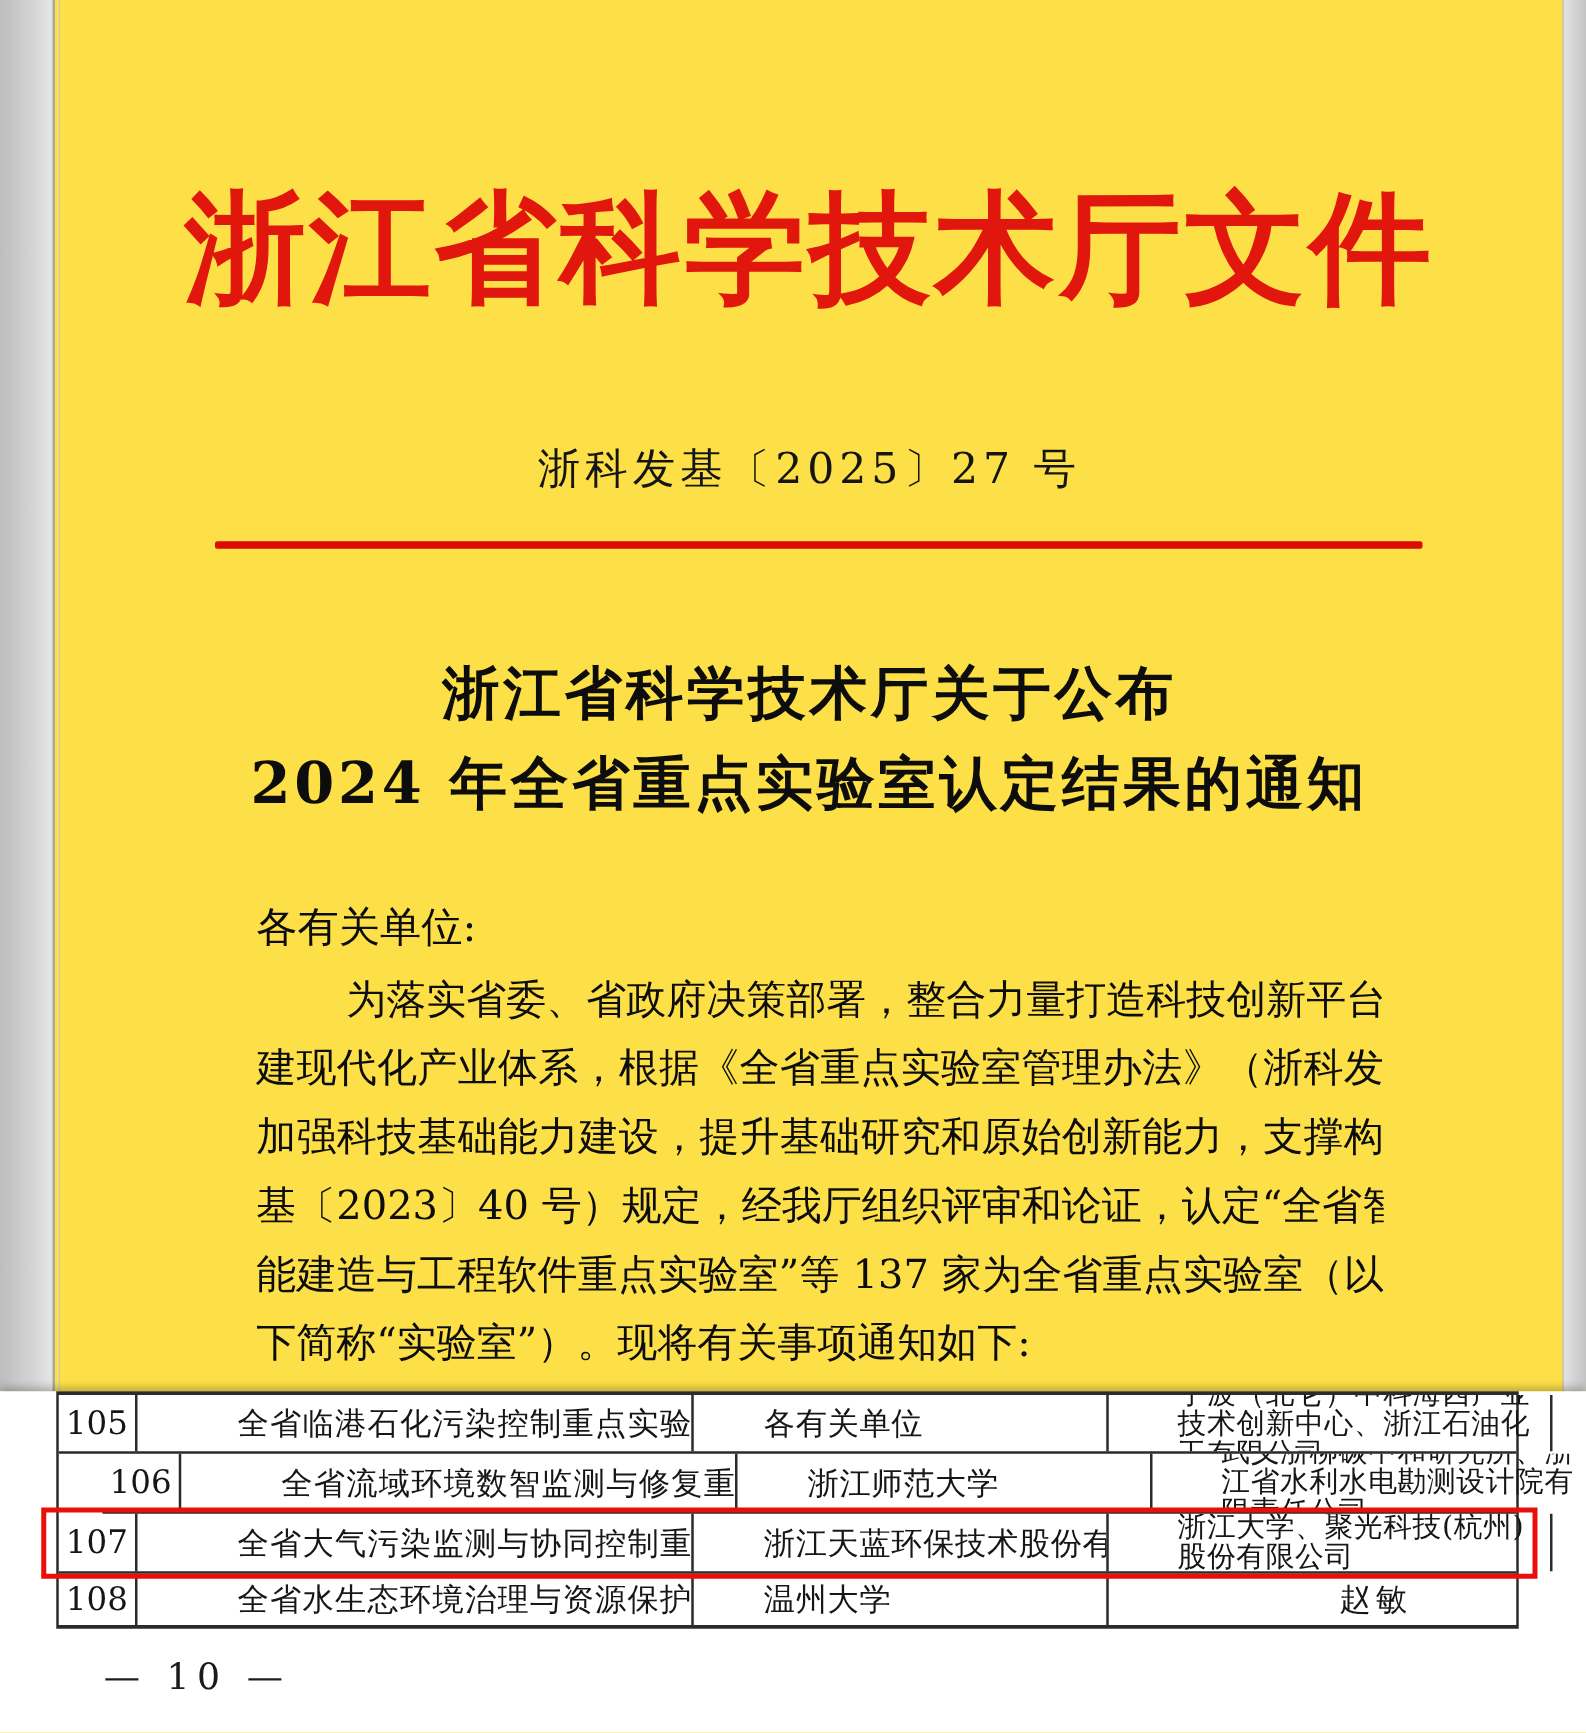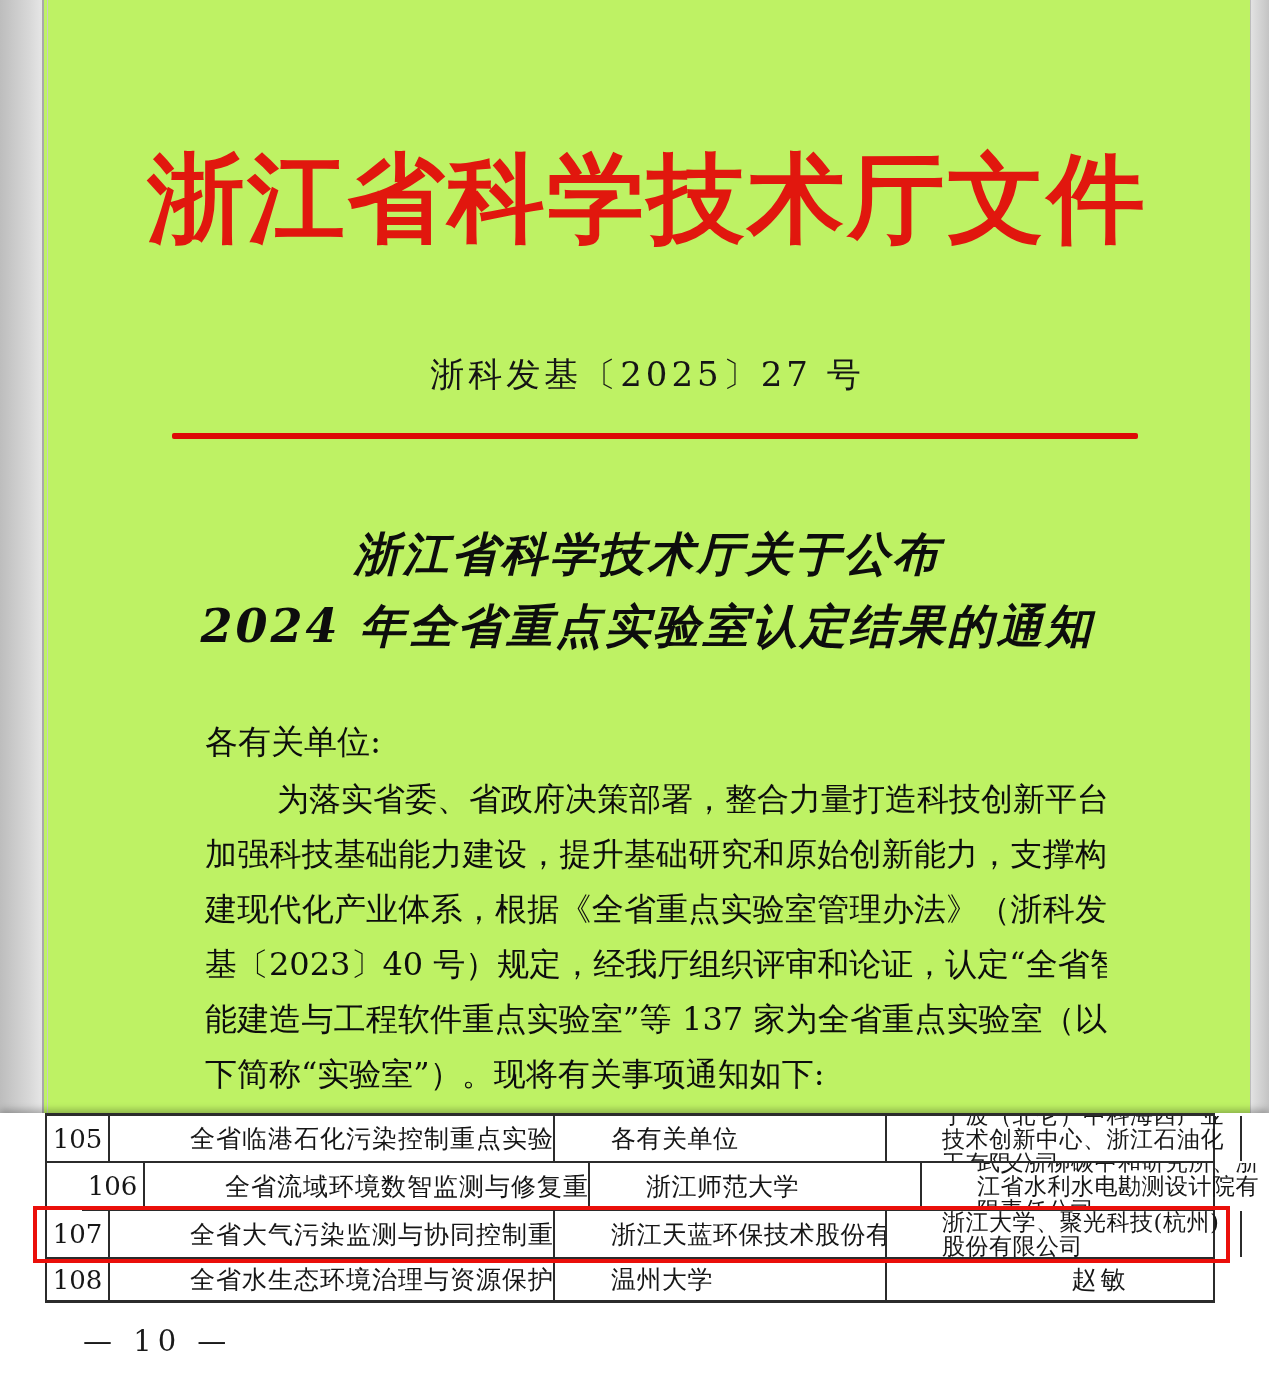--- a/index.html
+++ b/index.html
@@ -7,21 +7,21 @@
     --rule-red:#dd0b06;
     --highlight-red:#ea0f0a;
     --page-margin-gray:#c7c7c7;
     --table-border:#2b2b2b;
     --text-black:#111111;
   }
   *{margin:0;padding:0;box-sizing:border-box;}
   html,body{background:#ffffff;}
   body{font-family:"DejaVu Serif","Liberation Serif",serif;color:var(--text-black);}
   .canvas{
-    position:relative;width:1269px;height:1386px;background:#bef264;overflow:hidden;
+    position:relative;width:1269px;height:1386px;background:#fde047;overflow:hidden;
   }
   
   .margin-strip{position:absolute;top:0;height:1113px;}
   .margin-strip.left{left:0;width:44px;background:linear-gradient(to right,#bdbdbd,#d8d8d8 70%,#e6e6e6);border-right:2px solid #a9a9a9;}
   .margin-strip.right{left:1250px;width:19px;background:linear-gradient(to right,#e2e2e2,#c4c4c4);border-left:1px solid #bdbdbd;}
   .page-edge-line{position:absolute;top:0;left:47px;width:1px;height:1113px;background:#c9c9c9;}
 
   
   .doc-header-title{
     position:absolute;left:45px;top:140px;width:1205px;text-align:center;
@@ -29,21 +29,21 @@
     letter-spacing:3px;white-space:nowrap;line-height:1.2;
   }
   .doc-number{
     position:absolute;left:45px;top:352px;width:1205px;text-align:center;
     font-size:34px;color:#151515;letter-spacing:4px;
   }
   .red-rule{
     position:absolute;left:172px;top:433px;width:966px;height:6px;
     background:var(--rule-red);border-radius:2px;
   }
-  .subject{position:absolute;left:45px;width:1205px;text-align:center;font-size:46px;font-weight:bold;color:#0d0d0d;letter-spacing:3px;white-space:nowrap;font-style:italic;}
+  .subject{position:absolute;left:45px;width:1205px;text-align:center;font-size:46px;font-weight:bold;color:#0d0d0d;letter-spacing:3px;white-space:nowrap;}
   .subject.line1{top:524px;}
   .subject.line2{top:596px;text-align:center;}
 
   .salutation{position:absolute;left:205px;top:720px;font-size:33px;color:#0d0d0d;}
   .body-text{position:absolute;left:205px;top:772px;width:902px;font-size:32px;color:#0d0d0d;}
   .body-line{height:55px;line-height:55px;text-align:justify;text-align-last:justify;word-break:break-all;white-space:nowrap;overflow:hidden;}
   .body-line.first{padding-left:72px;}
   .body-line.last{text-align-last:left;}
 
   
@@ -92,22 +92,22 @@
 
   <div class="red-rule"></div>
 
   <div class="subject line1">浙江省科学技术厅关于公布</div>
   <div class="subject line2">2024 年全省重点实验室认定结果的通知</div>
 
   <div class="salutation">各有关单位:</div>
 
   <div class="body-text">
     <div class="body-line first">为落实省委、省政府决策部署，整合力量打造科技创新平台，</div>
+    <div class="body-line">建现代化产业体系，根据《全省重点实验室管理办法》（浙科发</div>
     <div class="body-line">加强科技基础能力建设，提升基础研究和原始创新能力，支撑构</div>
-    <div class="body-line">建现代化产业体系，根据《全省重点实验室管理办法》（浙科发</div>
     <div class="body-line">基〔2023〕40 号）规定，经我厅组织评审和论证，认定“全省智</div>
     <div class="body-line">能建造与工程软件重点实验室”等 137 家为全省重点实验室（以</div>
     <div class="body-line last">下简称“实验室”）。现将有关事项通知如下:</div>
   </div>
 
   <div class="table-section">
     <div class="lab-table">
 
       <div class="t-row r1">
         <div class="t-cell no">105</div>

